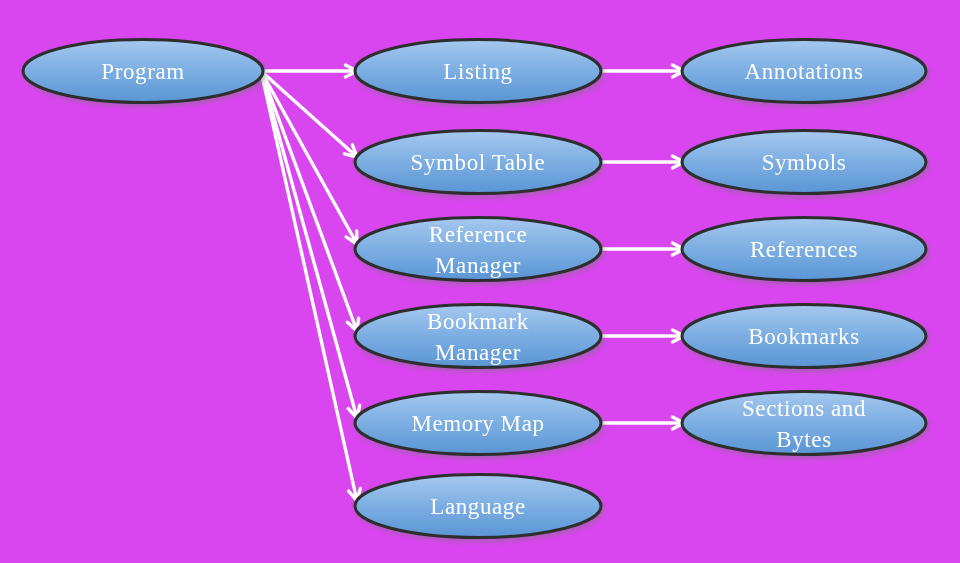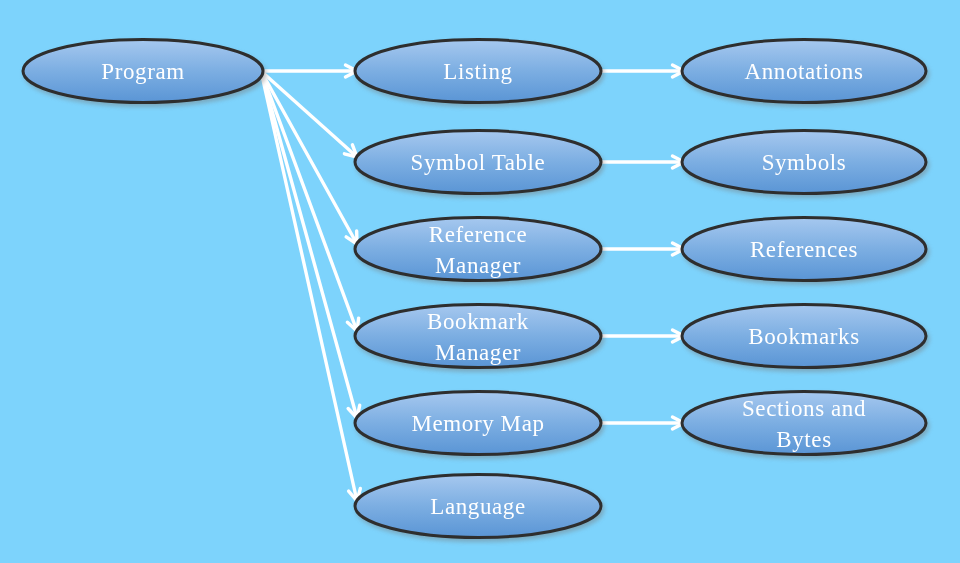--- a/index.html
+++ b/index.html
@@ -26,21 +26,21 @@
   }
   .edge-line {
     stroke-width: 3.4px;
     fill: none;
     stroke-linecap: round;
   }
 </style>
 </head>
 <body>
 
-<div id="stage" style="background: #7dd3fc;">
+<div id="stage" style="background: #d946ef;">
   <svg id="diagram-svg" width="960" height="563" viewBox="0 0 960 563" xmlns="http://www.w3.org/2000/svg">
       <defs>
         <linearGradient id="nodeGrad" x1="0" y1="0" x2="0" y2="1">
           <stop offset="0%" stop-color="#A6C8EF"></stop>
           <stop offset="50%" stop-color="#7CAEE2"></stop>
           <stop offset="100%" stop-color="#5A95D5"></stop>
         </linearGradient>
       </defs>
       <g>
         <g>

